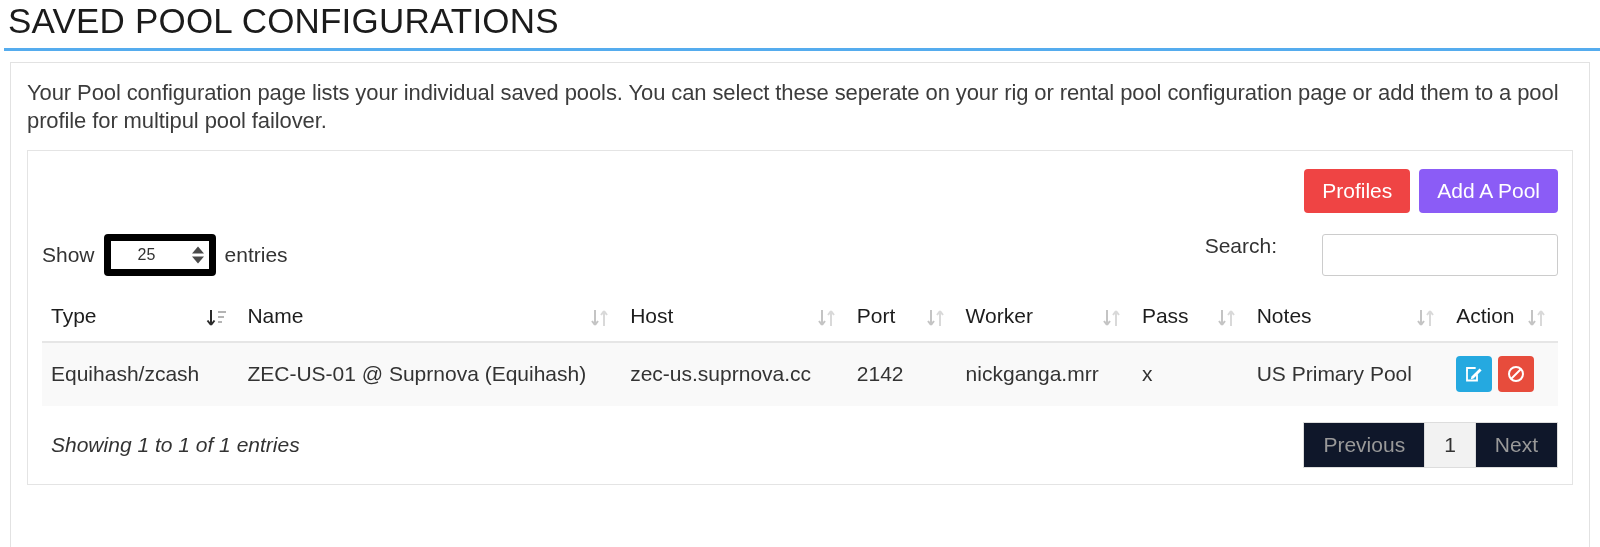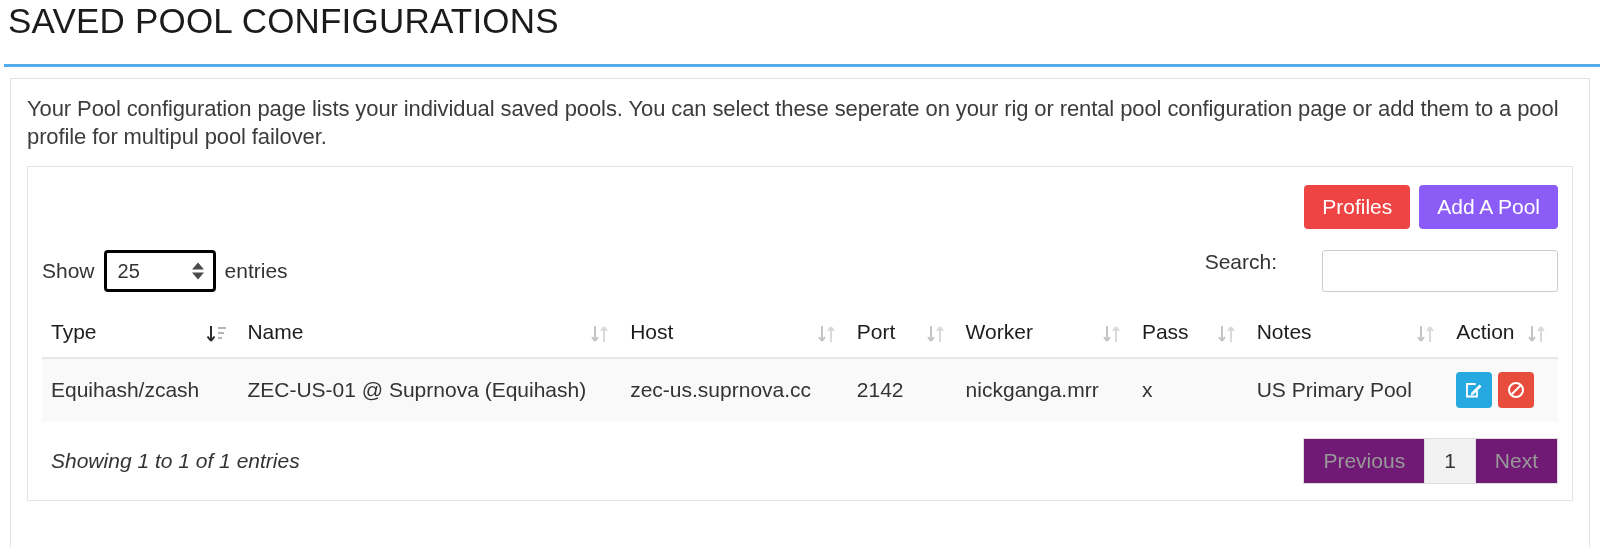--- a/index.html
+++ b/index.html
@@ -22,21 +22,21 @@
     padding: 0 0 0 4px;
     margin: 0;
   }
   .page-title {
     font-size: 35px;
     font-weight: 400;
     line-height: 1.1;
     letter-spacing: 0.2px;
     color: #1b1b1b;
     margin: 0;
-    padding: 2px 0 23px 4px;
+    padding: 2px 0 7px 4px;
     font-family: "Liberation Sans", sans-serif;
   }
   .title-rule {
     height: 3px;
     background: #55acee;
     width: 100%;
   }
 
   
   .panel {
@@ -113,26 +113,26 @@
     position: relative;
     display: inline-block;
     margin: 0 9px;
   }
   select.length-select {
     appearance: none;
     -webkit-appearance: none;
     -moz-appearance: none;
     width: 112px;
     height: 42px;
-    padding: 0 30px 0 11px;
-    font-size: 20px;
-    font-family: "Liberation Sans", sans-serif;
-    color: #333333;
-    background: #ffffff;
-    border: 3px solid #000000;
+    padding: 0 30px 0 27px;
+    font-size: 16px;
+    font-family: "Liberation Sans", sans-serif;
+    color: #333333;
+    background: #ffffff;
+    border: 7px solid #000000;
     border-radius: 4px;
     box-sizing: border-box;
     cursor: pointer;
   }
   .spinner-arrows {
     position: absolute;
     right: 12px;
     top: 50%;
     transform: translateY(-50%);
     pointer-events: none;
@@ -256,21 +256,21 @@
     font-style: italic;
   }
   .pagination {
     display: flex;
   }
   .page-btn {
     font-size: 21px;
     padding: 11px 19px 12px 19px;
     border: 1px solid #dddddd;
     margin-left: -1px;
-    background: #701a75;
+    background: #0f172a;
     color: #999999;
     line-height: 1;
     cursor: pointer;
     white-space: nowrap;
   }
   .page-btn.current {
     background: #f2f2f2;
     color: #333333;
     border-color: #dddddd;
   }

